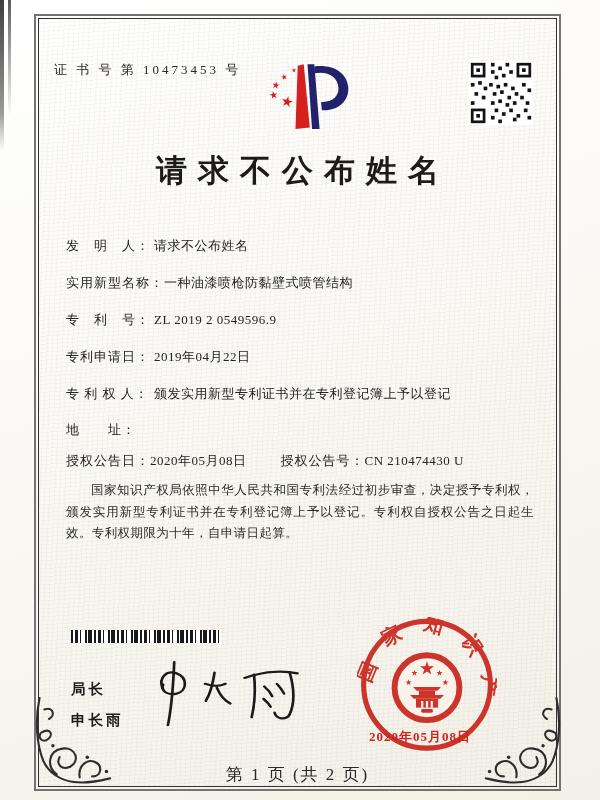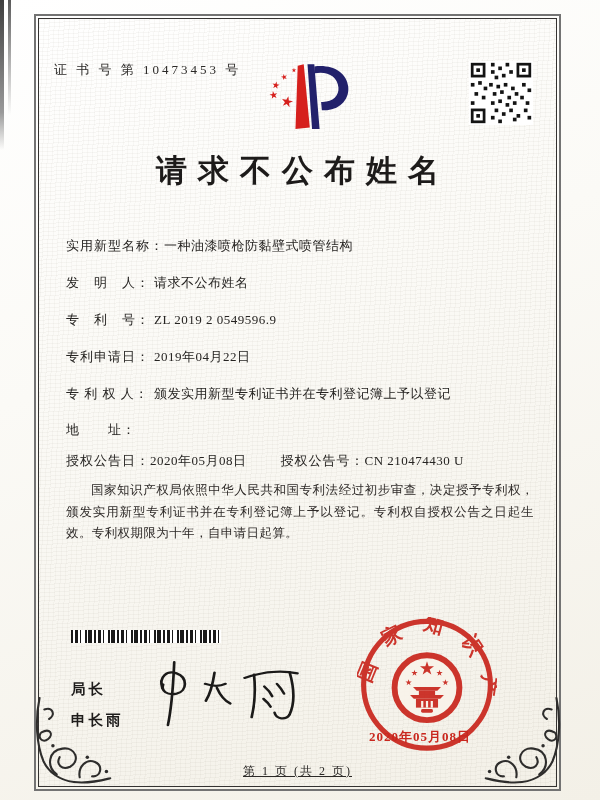--- a/index.html
+++ b/index.html
@@ -39,21 +39,21 @@
       #191919 17px 21px,#fff 21px 23px);}
   .director{position:absolute;left:32px;top:659px;font-size:14.5px;font-weight:700;
     letter-spacing:3px;line-height:22px;color:#1e1c1b;}
   .director div{margin:0;}
   .director .name{margin-top:9px;}
   .signature{position:absolute;left:106px;top:638px;width:158px;height:72px;}
   .seal{position:absolute;left:318px;top:598px;width:140px;height:140px;opacity:0.93;}
   .seal-date{position:absolute;left:330px;top:709px;font-size:13px;font-weight:700;
     letter-spacing:1px;color:#c9271e;white-space:nowrap;}
   .footer{position:absolute;left:0;right:0;top:744px;text-align:center;
-    font-size:12px;letter-spacing:2px;color:#2b2927;text-decoration:underline;}
+    font-size:17px;letter-spacing:2px;color:#2b2927;}
   .ornament{position:absolute;width:86px;height:96px;}
   .ornament.bl{left:30px;top:692px;}
   .ornament.br{left:480px;top:692px;transform:scaleX(-1);}
   .defs-holder{position:absolute;width:0;height:0;}
 </style>
 </head>
 <body>
 
 <svg class="defs-holder" aria-hidden="true">
   <defs>
@@ -145,26 +145,26 @@
           <rect x="24" y="60" width="4" height="4"></rect>
         <rect x="32" y="64" width="4" height="4"></rect>
           <rect x="48" y="62" width="4" height="4"></rect>
       </g>
     </svg>
 
     <div class="title">请求不公布姓名</div>
 
     <div class="fields">
       <div class="row">
+        <span class="lbl">发　明　人：</span>
+        <span class="val">请求不公布姓名</span>
+      </div>
+      <div class="row">
         <span class="lbl">实用新型名称：</span>
         <span class="val">一种油漆喷枪防黏壁式喷管结构</span>
-      </div>
-      <div class="row">
-        <span class="lbl">发　明　人：</span>
-        <span class="val">请求不公布姓名</span>
       </div>
       <div class="row">
         <span class="lbl">专　利　号：</span>
         <span class="val">ZL 2019 2 0549596.9</span>
       </div>
       <div class="row">
         <span class="lbl">专利申请日：</span>
         <span class="val">2019年04月22日</span>
       </div>
       <div class="row">

